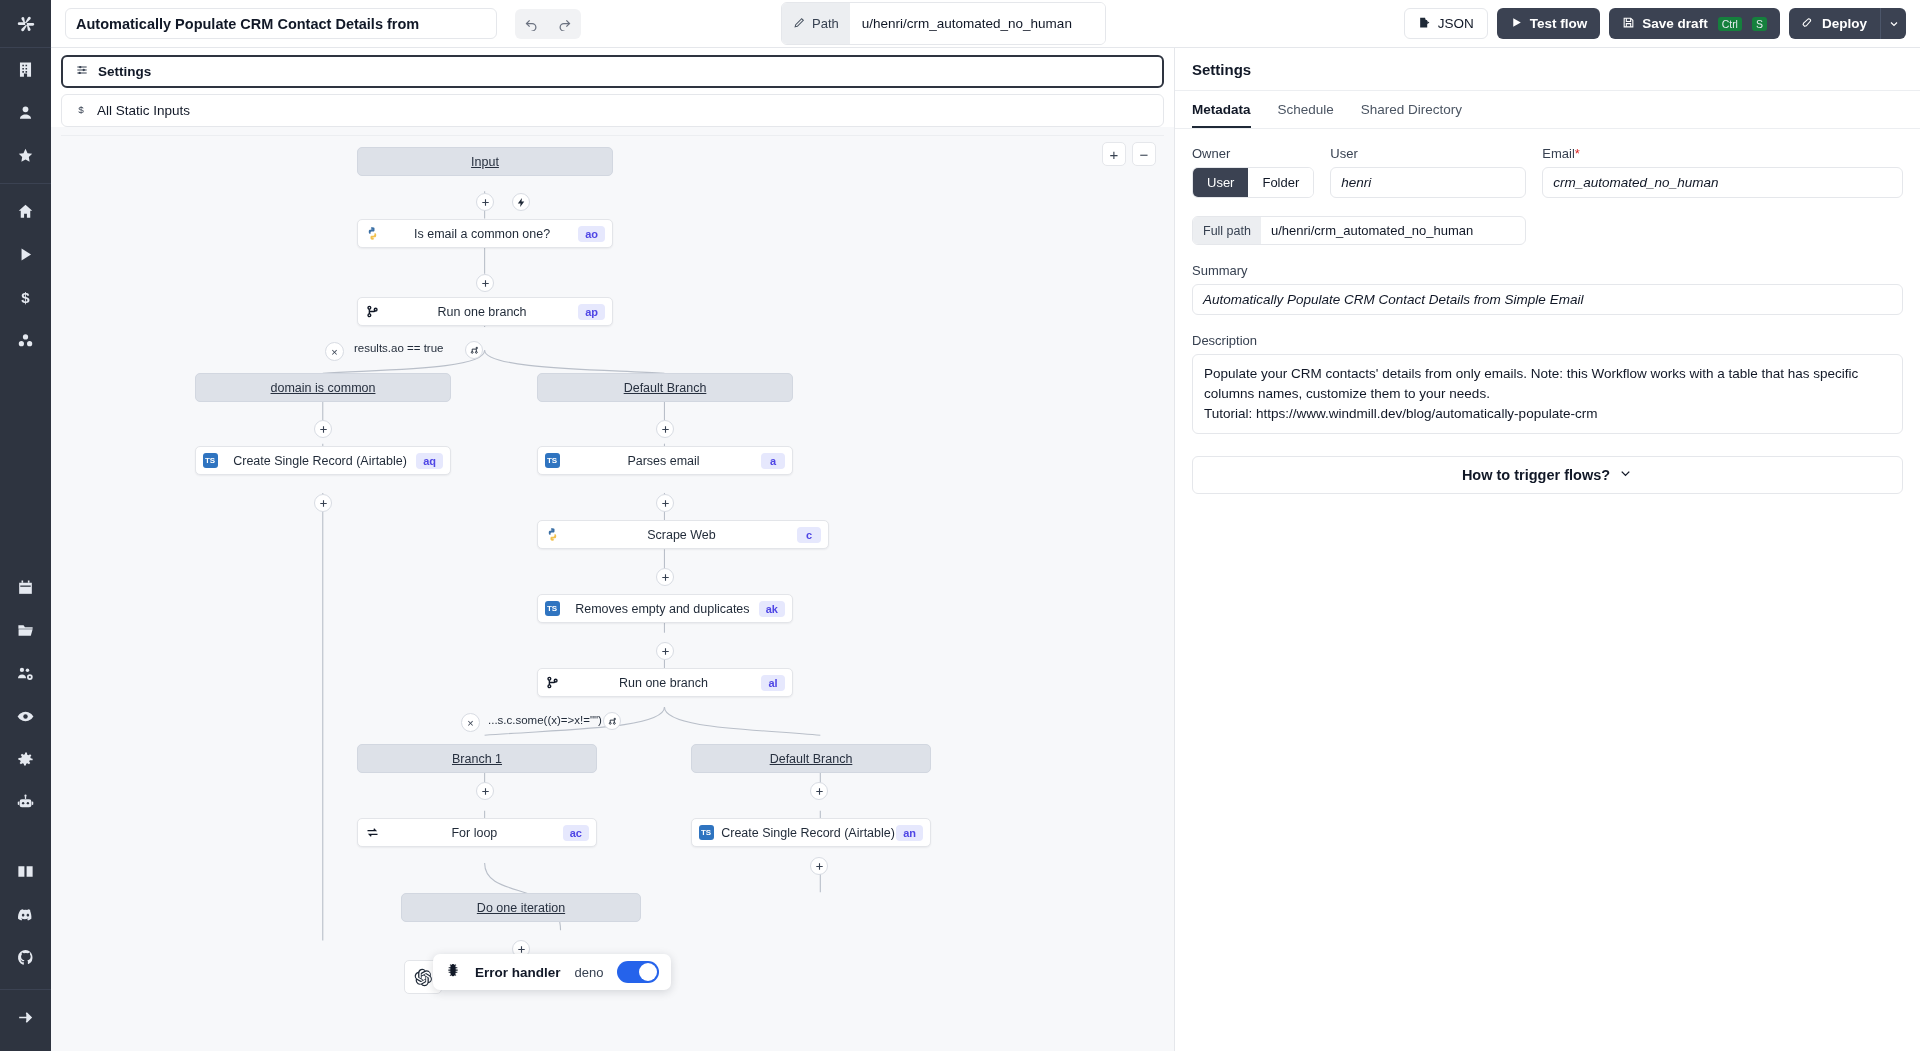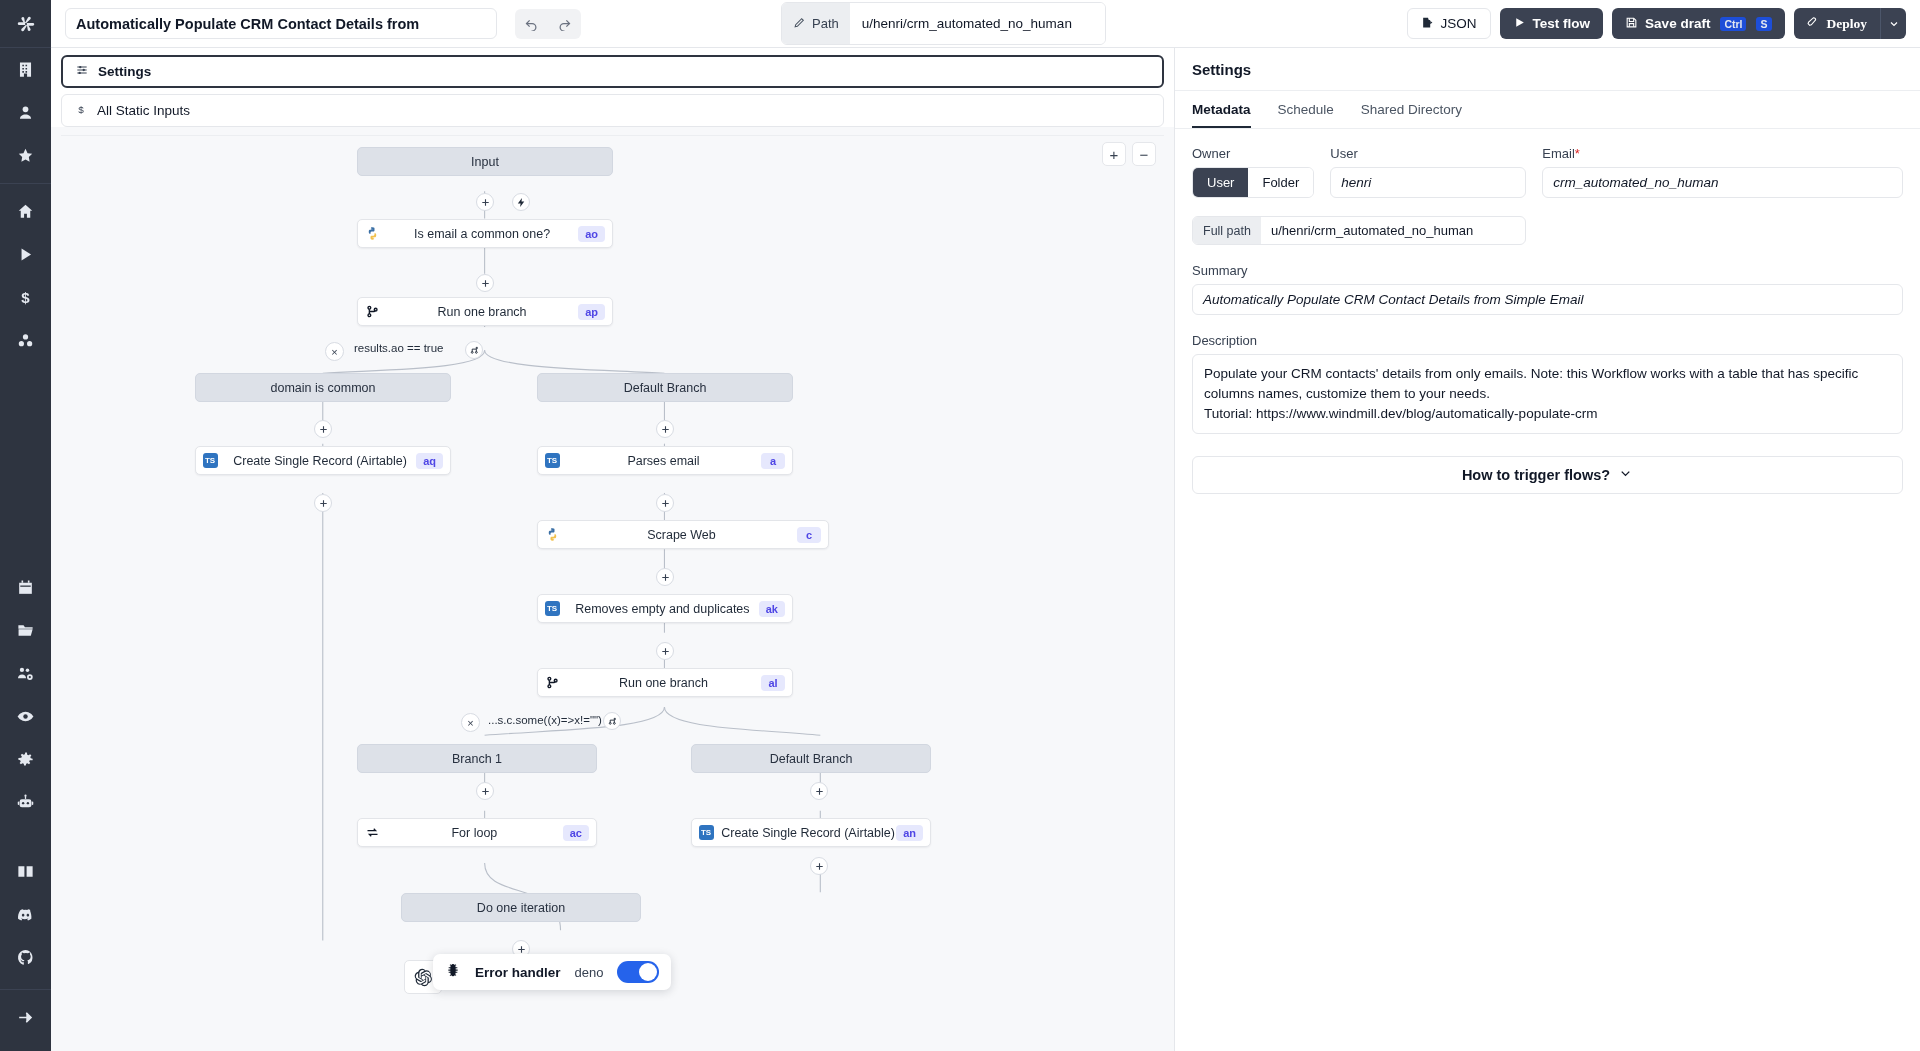--- a/index.html
+++ b/index.html
@@ -78,30 +78,30 @@
   }
   .top-right { margin-left: auto; display: flex; align-items: center; gap: 9px; }
   .btn {
     height: 31px; border-radius: 6px; display: flex; align-items: center; gap: 7px;
     padding: 0 13px; font-size: 13.5px; cursor: pointer; white-space: nowrap;
   }
   .btn-outline { border: 1px solid #e5e7eb; background: #fff; color: #111827; font-weight: 400; }
   .btn-dark { background: #3b4252; color: #fff; font-weight: 700; border: none; }
   .btn svg { width: 13px; height: 13px; }
   .kbd {
-    background: #1d4ed8; color: #e5e9f0; border-radius: 3px;
-    font-size: 10.5px; padding: 1px 4px; margin-left: 3px; font-weight: 700;
+    background: #15803d; color: #e5e9f0; border-radius: 3px;
+    font-size: 10.5px; padding: 1px 4px; margin-left: 3px; font-weight: 400;
   }
   .deploy-split { display: flex; align-items: center; }
   .deploy-caret {
     background: #3b4252; color: #fff; height: 31px; width: 26px;
     display: flex; align-items: center; justify-content: center;
     border-left: 1px solid #4c566a; border-radius: 0 6px 6px 0; cursor: pointer;
   }
-  .deploy-main { border-radius: 6px 0 0 6px; font-family: Liberation Serif, serif; }
+  .deploy-main { border-radius: 6px 0 0 6px; }
 
   
   .content { flex: 1 1 auto; display: flex; min-height: 0; }
 
   
   .editor {
     flex: 0 0 1124px; width: 1124px;
     display: flex; flex-direction: column;
     background: #f7f8fa;
     border-right: 1px solid #e5e7eb;
@@ -135,21 +135,21 @@
     position: absolute; height: 29px; border-radius: 5px;
     display: flex; align-items: center; font-size: 12.5px; color: #1f2937;
     cursor: pointer;
   }
   .node-step {
     background: #fff; border: 1px solid #e3e5e9;
     box-shadow: 0 1px 2px rgba(16,24,40,.06);
   }
   .node-group {
     background: #dde1e8; border: 1px solid #d2d7e0;
-    justify-content: flex-end; font-size: 12.5px; color: #27303f;
+    justify-content: flex-end; font-size: 12.5px; color: #27303f; text-decoration: underline;
   }
   .node-ico {
     width: 28px; display: flex; align-items: center; justify-content: center; flex: 0 0 28px;
   }
   .node-label { flex: 1 1 auto; text-align: center; white-space: nowrap; overflow: hidden; }
   .node-tag {
     margin-right: 7px; background: #e6e8fd; color: #4f46e5; font-weight: 700;
     border-radius: 4px; font-size: 11px; padding: 2px 7px; min-width: 24px; text-align: center;
   }
   .ts-badge {

